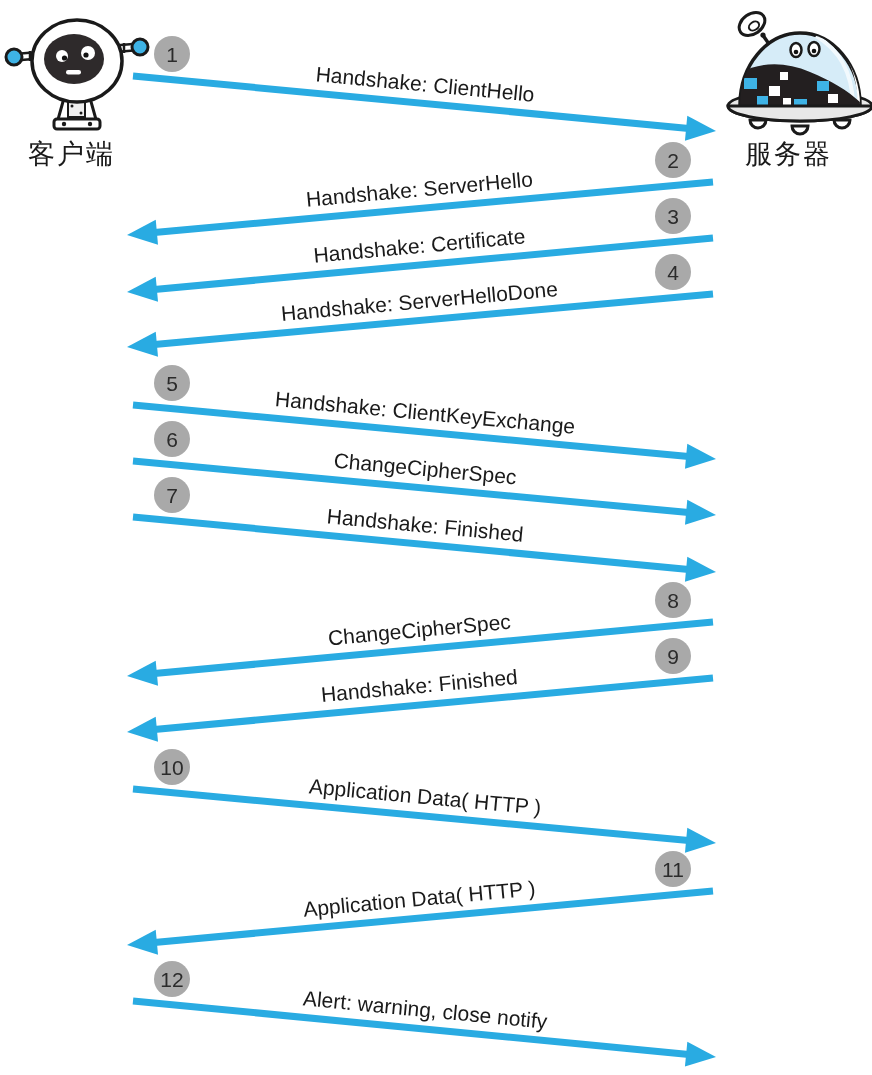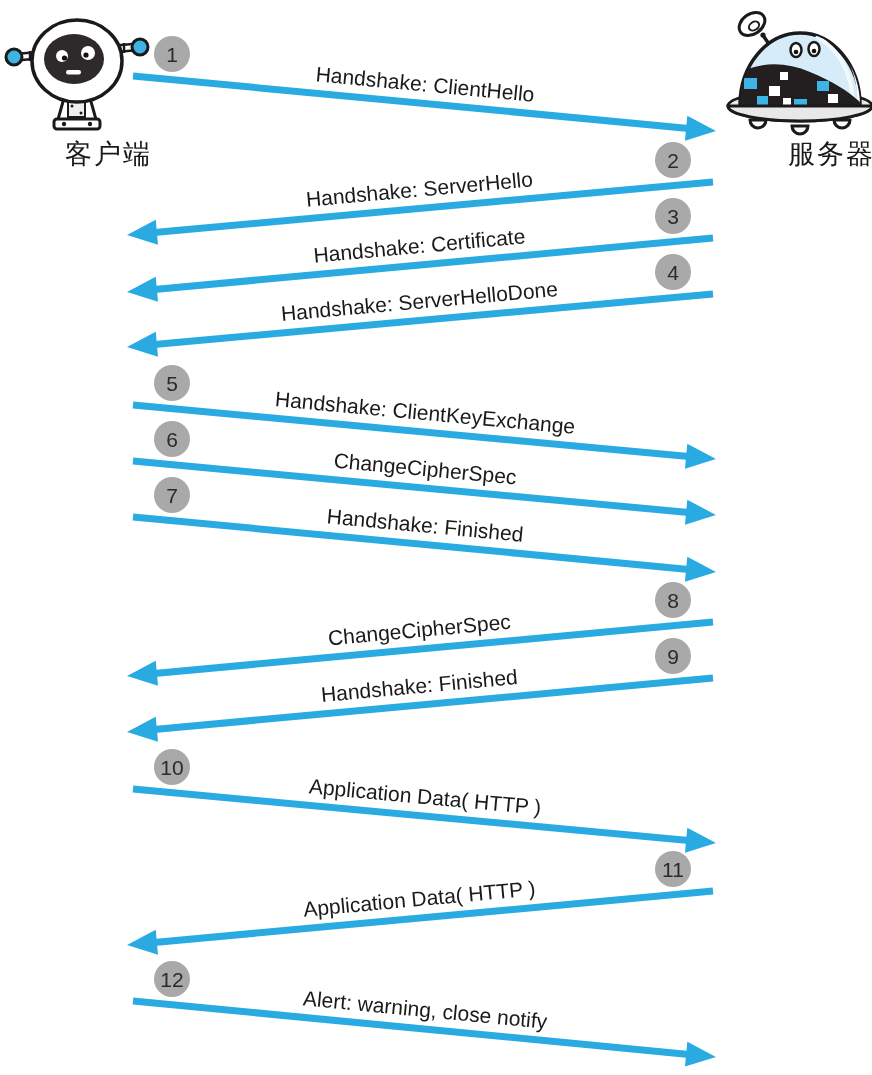--- a/index.html
+++ b/index.html
@@ -1,19 +1,19 @@
 <!DOCTYPE html>
 <html><head>
 <meta charset="utf-8">
 <style>
   html,body{margin:0;padding:0;background:#ffffff;}
   body{font-family:"Liberation Sans", sans-serif;}
   .stage{position:relative;width:872px;height:1075px;background:#ffffff;overflow:hidden;}
   .actor{position:absolute;}
-  .actor-label{position:absolute;font-size:27px;color:#1a1a1a;text-align:right;letter-spacing:2px;}
+  .actor-label{position:absolute;font-size:27px;color:#1a1a1a;text-align:left;letter-spacing:2px;}
   #client-label{left:28px;top:136px;width:124px;}
   #server-label{left:745px;top:136px;width:130px;}
   #arrow-canvas{position:absolute;left:0;top:0;}
   .msg-label{font-size:21px;fill:#1a1a1a;}
   .badge-num{font-size:21px;fill:#2b2b2b;}
 </style>
 </head>
 <body>
 
 <div class="stage">

